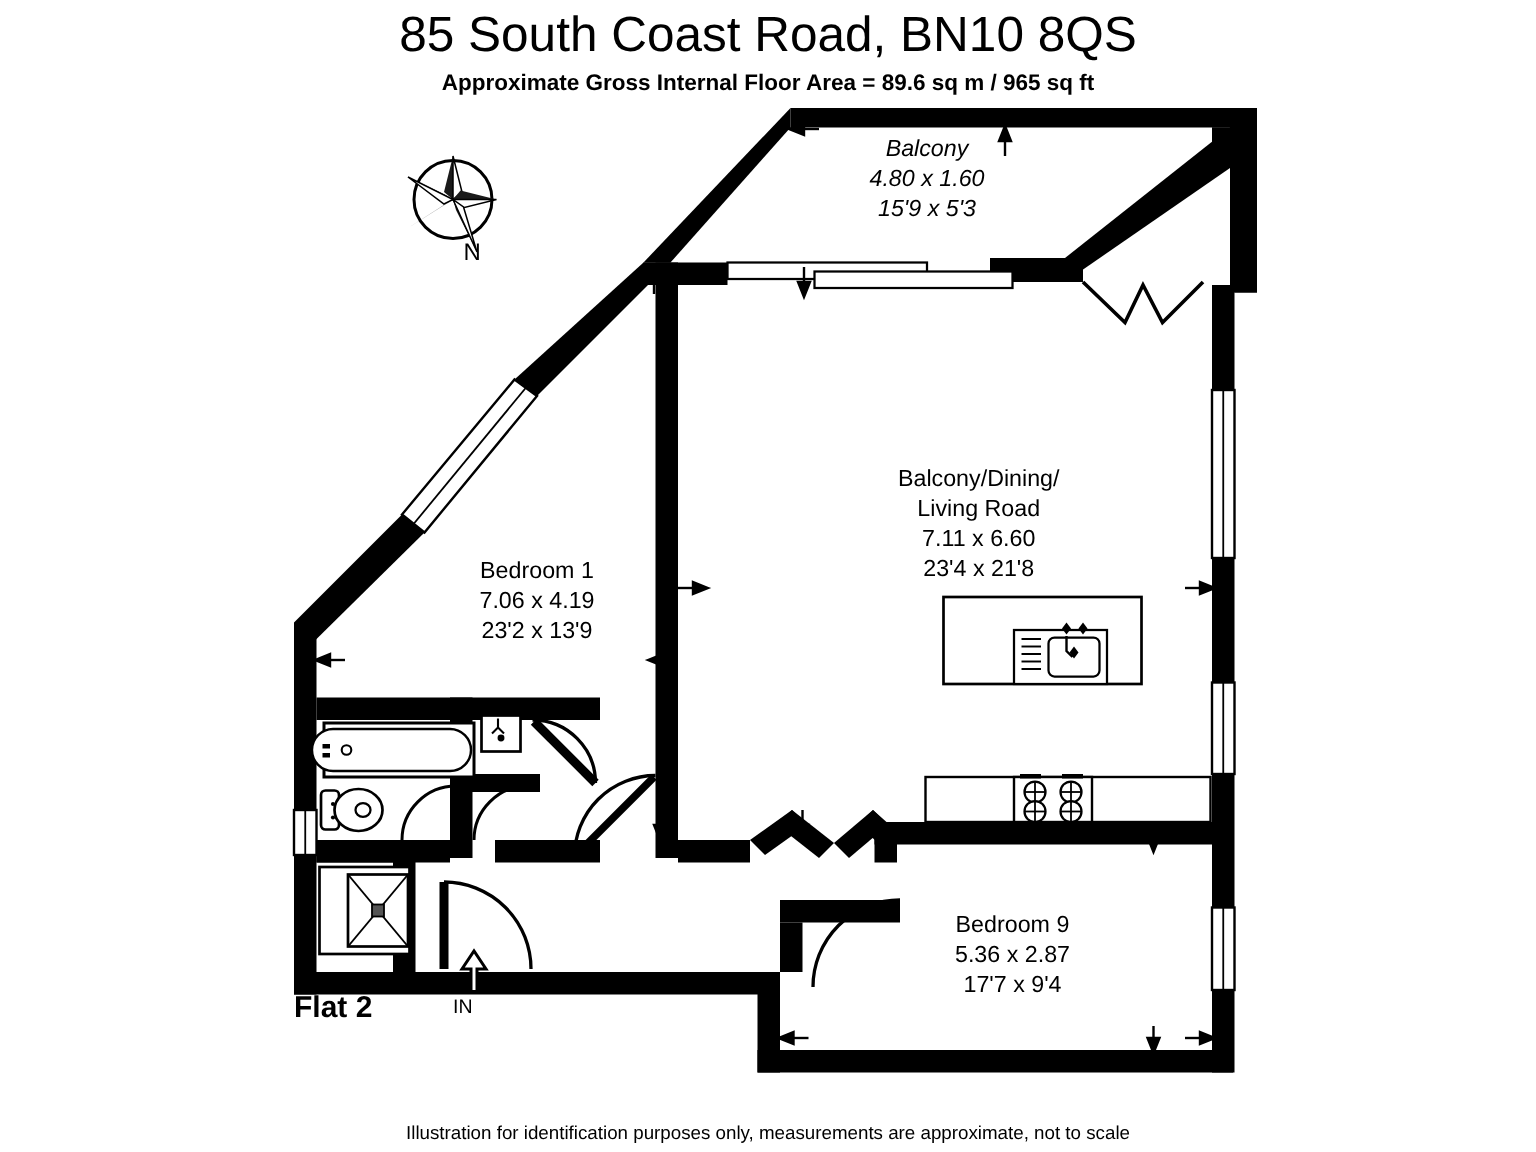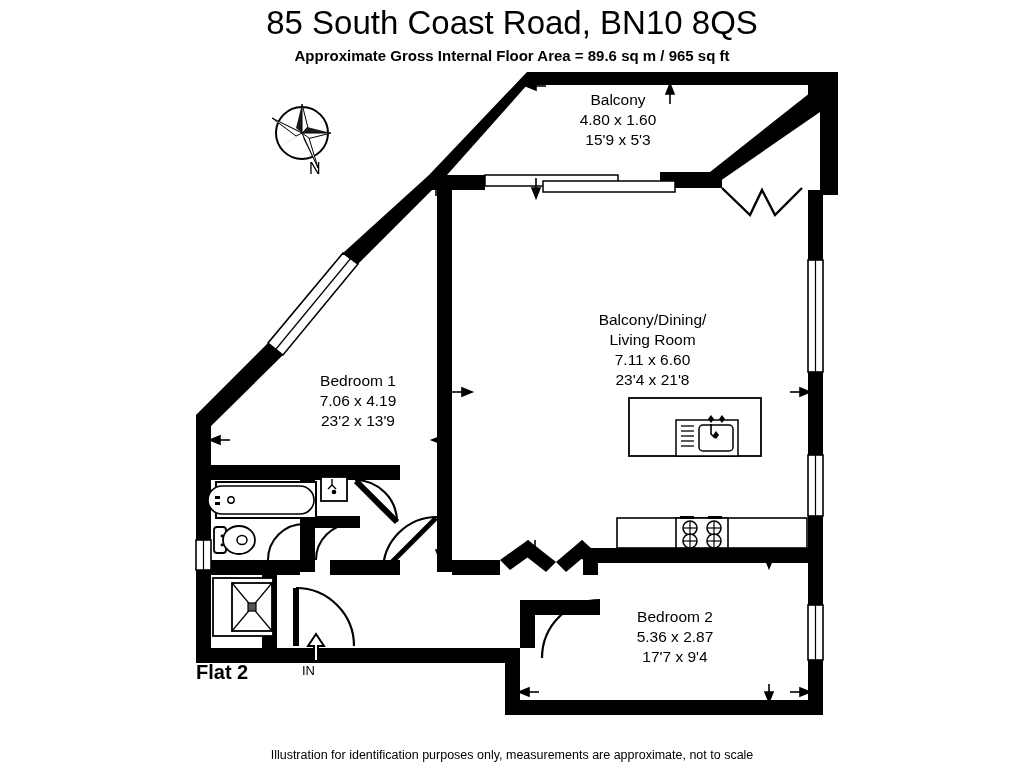--- a/index.html
+++ b/index.html
@@ -360,41 +360,41 @@
       <polygon points="331,133 307,139 302,133" fill="#ffffff" stroke="#000000" stroke-width="1"></polygon>
       <polygon points="318,168 304,140 302,133" fill="#1a1a1a"></polygon>
       <polygon points="318,168 309,138 302,133" fill="#ffffff" stroke="#000000" stroke-width="1"></polygon>
       <polygon points="272,118 297,130 302,133" fill="#1a1a1a"></polygon>
       <polygon points="272,118 296,136 302,133" fill="#ffffff" stroke="#000000" stroke-width="1"></polygon>
       <polygon points="272,152 297,136 302,133" fill="#1a1a1a"></polygon>
     </g>
 
   </svg>
 
-  <div class="lbl" id="label-balcony" style="left:548px; top:90px; width:140px;">
+  <div class="lbl" id="label-balcony" style="left:548px; top:90px; width:140px;font-style:italic;">
     <div>Balcony</div>
     <div>4.80 x 1.60</div>
     <div>15'9 x 5'3</div>
   </div>
 
   <div class="lbl" id="label-kitchen" style="left:565px; top:310px; width:175px;">
     <div>Balcony/Dining/</div>
-    <div>Living Room</div>
+    <div>Living Road</div>
     <div>7.11 x 6.60</div>
     <div>23'4 x 21'8</div>
   </div>
 
   <div class="lbl" id="label-bedroom1" style="left:288px; top:371px; width:140px;">
     <div>Bedroom 1</div>
     <div>7.06 x 4.19</div>
     <div>23'2 x 13'9</div>
   </div>
 
   <div class="lbl" id="label-bedroom2" style="left:605px; top:607px; width:140px;">
-    <div>Bedroom 2</div>
+    <div>Bedroom 9</div>
     <div>5.36 x 2.87</div>
     <div>17'7 x 9'4</div>
   </div>
 
   <div id="flat-label">Flat 2</div>
   <div id="in-label">IN</div>
   <div id="compass-n">N</div>
 
   <div class="hdr" id="footer">Illustration for identification purposes only, measurements are approximate, not to scale</div>
 

